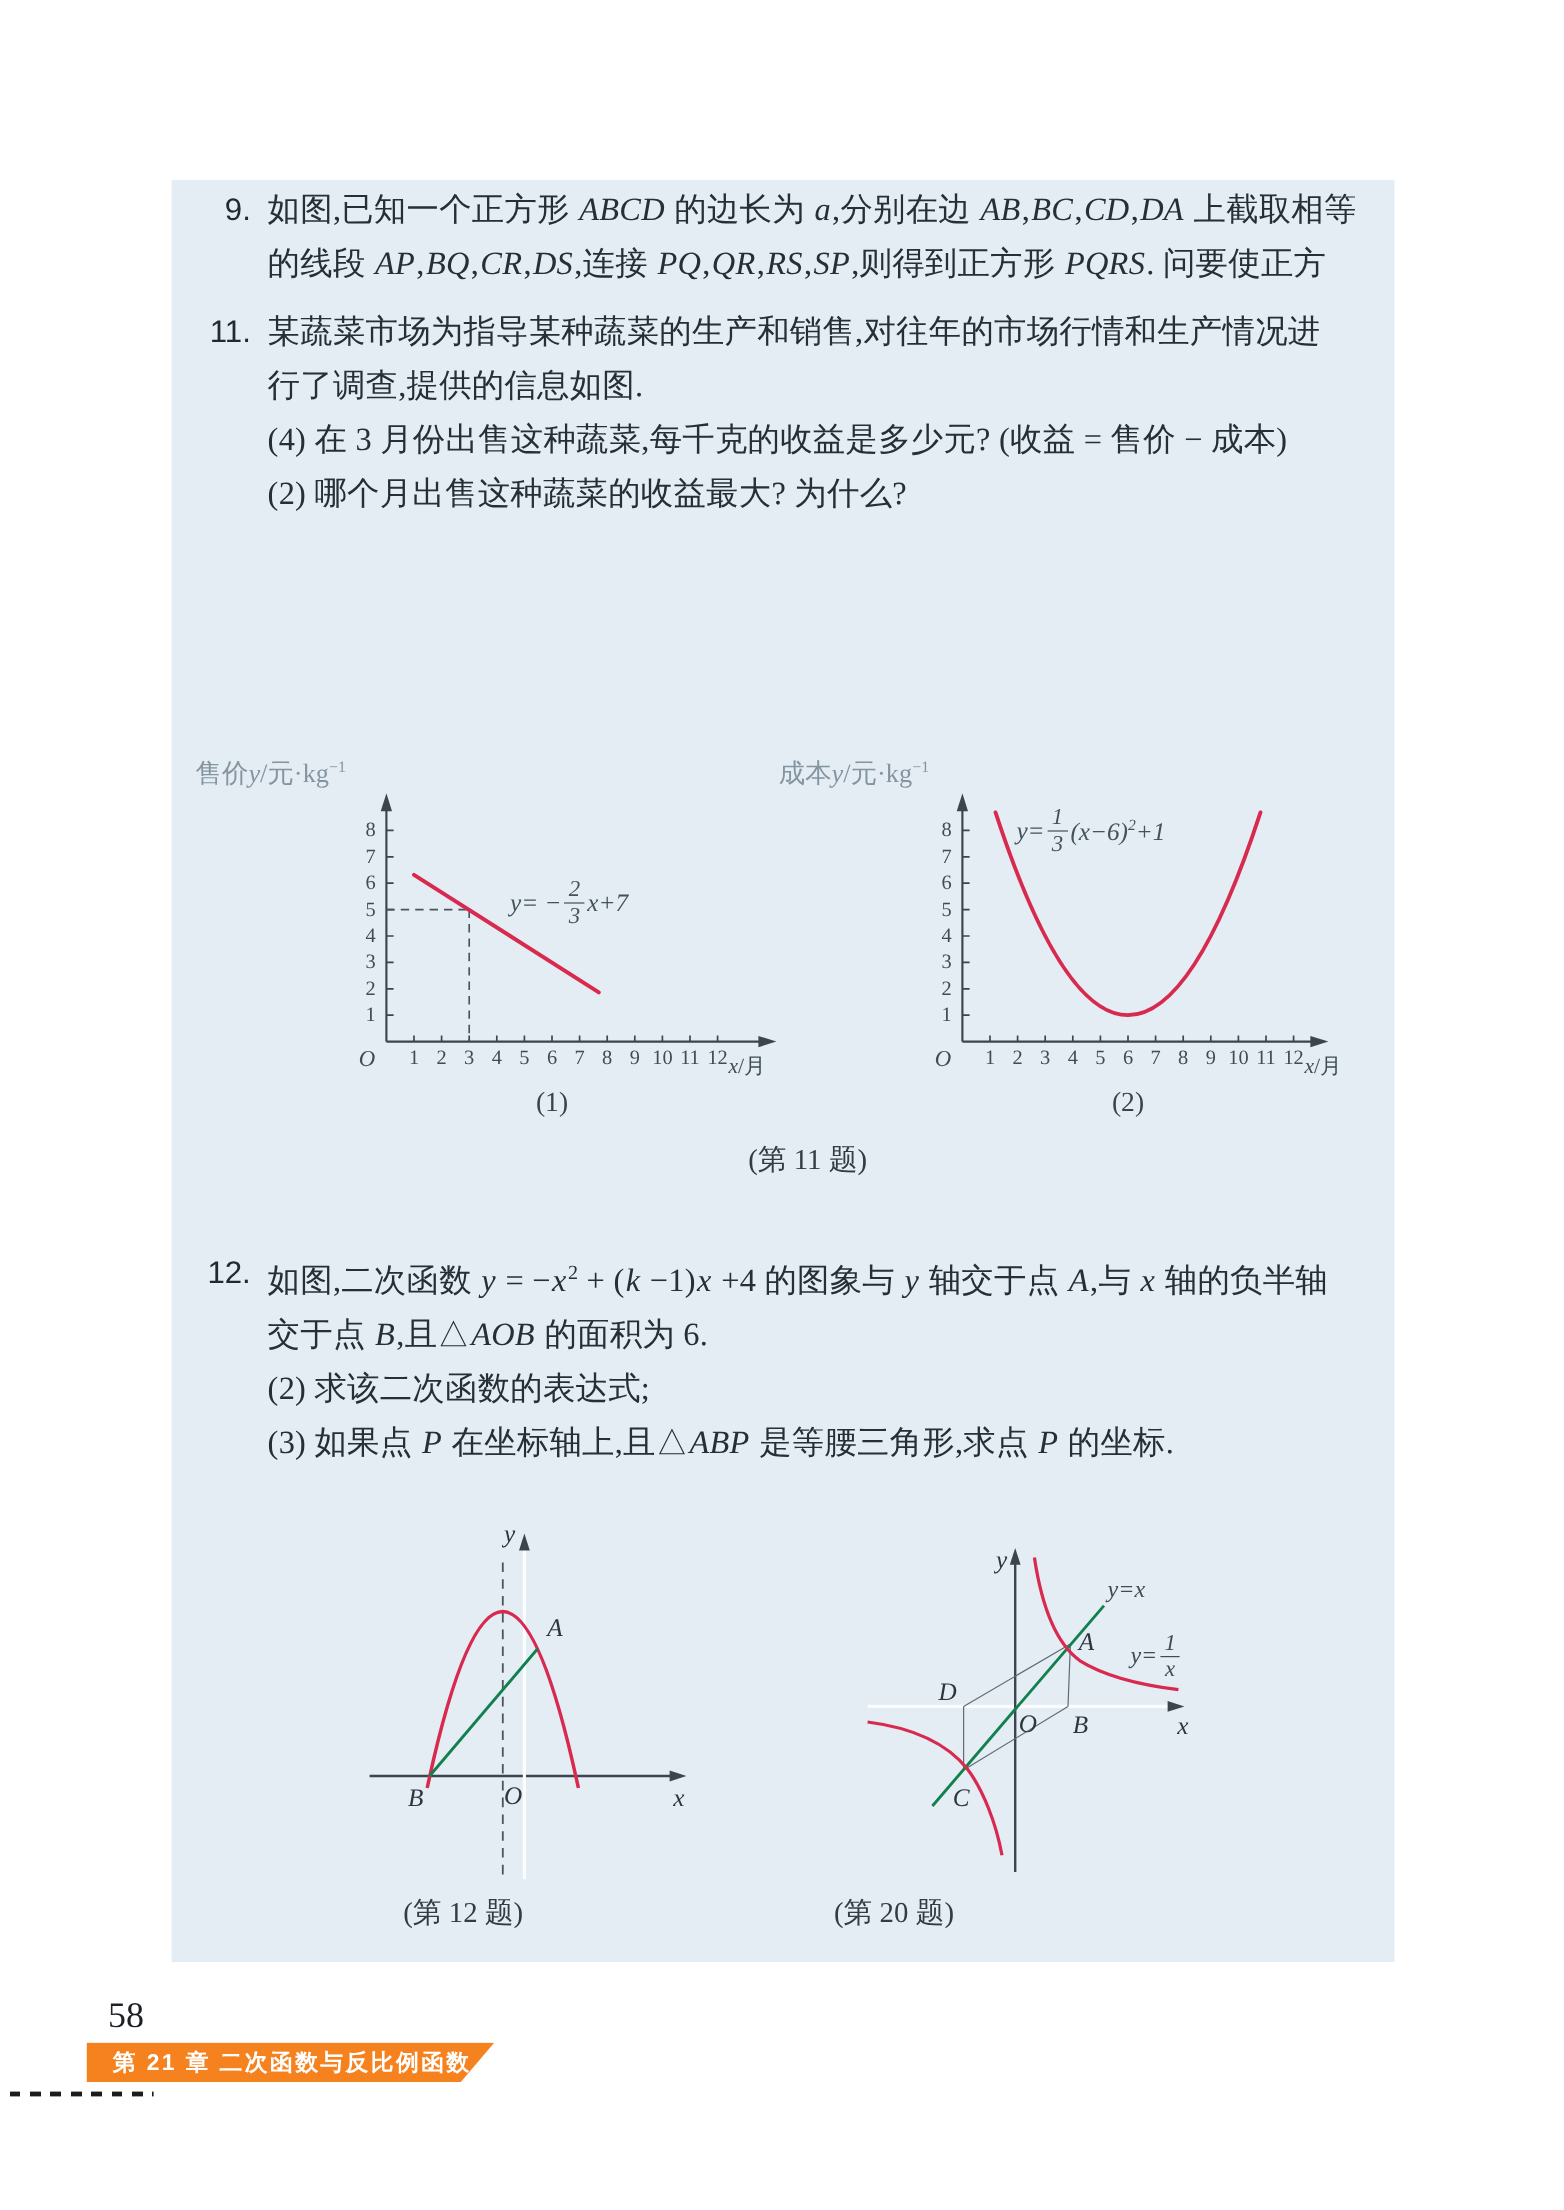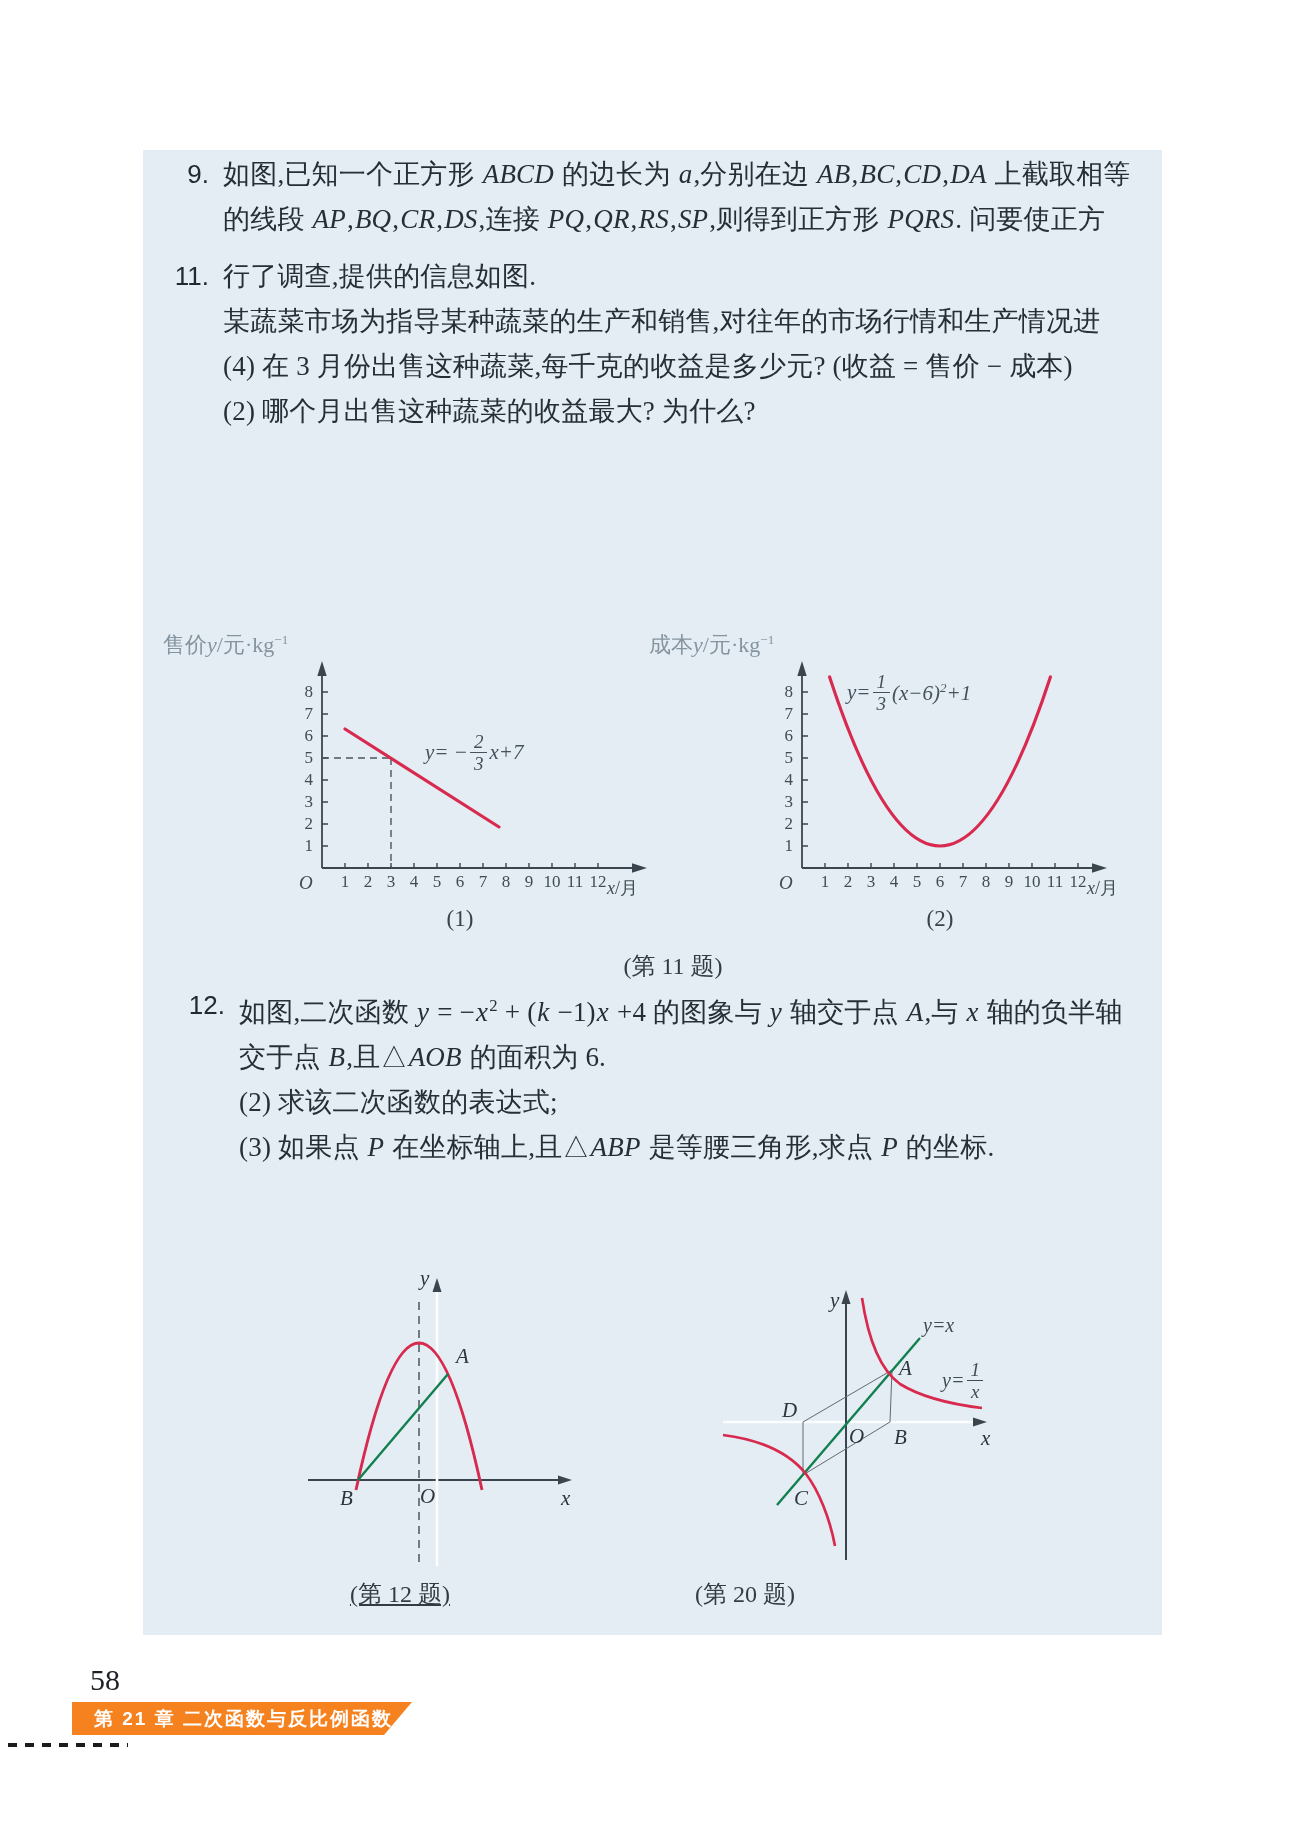--- a/index.html
+++ b/index.html
@@ -58,22 +58,22 @@
   <div class="panel">
 
     <div class="problems" style="top:2px;">
       <div class="problem">
         <span class="pnum">9.</span>
         <div class="pline">如图,已知一个正方形 <i>ABCD</i> 的边长为 <i>a</i>,分别在边 <i>AB</i>,<i>BC</i>,<i>CD</i>,<i>DA</i> 上截取相等</div>
         <div class="pline">的线段 <i>AP</i>,<i>BQ</i>,<i>CR</i>,<i>DS</i>,连接 <i>PQ</i>,<i>QR</i>,<i>RS</i>,<i>SP</i>,则得到正方形 <i>PQRS</i>. 问要使正方</div>
       </div>
       <div class="problem">
         <span class="pnum">11.</span>
+        <div class="pline">某蔬菜市场为指导某种蔬菜的生产和销售,对往年的市场行情和生产情况进</div>
         <div class="pline">行了调查,提供的信息如图.</div>
-        <div class="pline">某蔬菜市场为指导某种蔬菜的生产和销售,对往年的市场行情和生产情况进</div>
         <div class="pline">(4) 在 3 月份出售这种蔬菜,每千克的收益是多少元? (收益 = 售价 − 成本)</div>
         <div class="pline">(2) 哪个月出售这种蔬菜的收益最大? 为什么?</div>
       </div>
     </div>
 
     <div class="graph" style="left:0;top:460px;width:530px;padding-left:34px;">
       <div class="axis-title" style="left:20px;top:20px;">售价<i>y</i>/元·kg<sup>−1</sup></div>
       <svg width="520" height="240" viewBox="0 0 520 240">
         <path d="M179 232H496" stroke="#3b454d" stroke-width="1.8" fill="none"></path>
         <path d="M504 232l-15 -4.7v9.4z" fill="#3b454d"></path>
@@ -165,21 +165,21 @@
           <span class="fnum">1</span>
           <span class="fden">3</span>
         </span>
         <span>(<i>x</i>−6)<sup>2</sup>+1</span>
       </div>
       <div class="subcap" style="left:209px;">(2)</div>
     </div>
 
     <div class="figcap" style="left:80px;top:800px;width:900px;">(第 11 题)</div>
 
-    <div class="problems" style="top:833px;padding-left:16px;">
+    <div class="problems" style="top:888px;">
       <div class="problem">
         <span class="pnum">12.</span>
         <div class="pline">如图,二次函数 <i>y</i> = −<i>x</i><sup>2</sup> + (<i>k</i> −1)<i>x</i> +4 的图象与 <i>y</i> 轴交于点 <i>A</i>,与 <i>x</i> 轴的负半轴</div>
         <div class="pline">交于点 <i>B</i>,且△<i>AOB</i> 的面积为 6.</div>
         <div class="pline">(2) 求该二次函数的表达式;</div>
         <div class="pline">(3) 如果点 <i>P</i> 在坐标轴上,且△<i>ABP</i> 是等腰三角形,求点 <i>P</i> 的坐标.</div>
       </div>
     </div>
 
     <div class="fig" style="left:97px;top:1118px;width:340px;height:310px;">
@@ -220,21 +220,21 @@
       <span class="lab eq2" style="left:333px;top:46px;">y=x</span>
       <div class="eq eq2" style="left:352px;top:92px;color:#3f4c55;">
         <span>y=</span>
         <span class="frac">
           <span class="fnum">1</span>
           <span class="fden">x</span>
         </span>
       </div>
     </div>
 
-    <div class="figcap" style="left:137px;top:1428px;width:240px;text-decoration:underline;">(第 12 题)</div>
+    <div class="figcap" style="left:123px;top:1428px;width:240px;">(第 12 题)</div>
     <div class="figcap" style="left:482px;top:1428px;width:240px;">(第 20 题)</div>
   </div>
 
   <div class="pageno">58</div>
   <div class="banner">
     <span>第 21 章  二次函数与反比例函数</span>
   </div>
   <div class="dashline"></div>
 </div>
 

